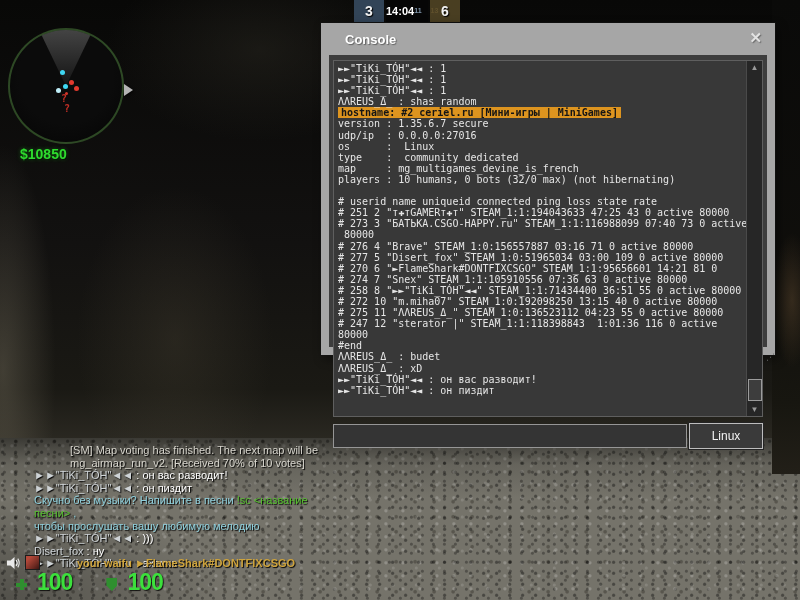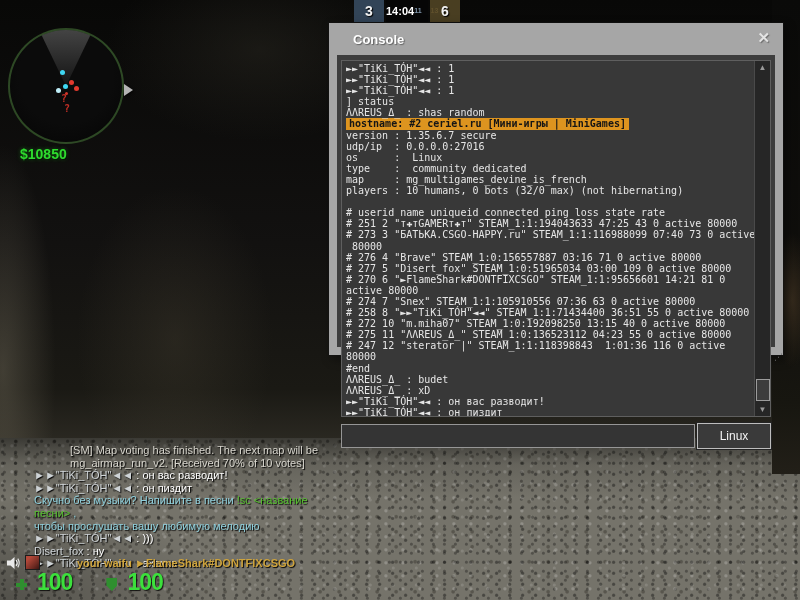--- a/index.html
+++ b/index.html
@@ -67,21 +67,21 @@
     border:1px solid #1c1c1c;}
   .vitals{position:absolute;left:16px;top:569px;display:flex;align-items:center;gap:10px;z-index:4;}
   .vital-num{font-weight:bold;font-size:23px;color:#3ce03c;letter-spacing:-1px;
     text-shadow:1px 1px 1px rgba(0,0,0,.8);}
   .icon-cross{width:11px;height:11px;margin-top:4px;
     background:linear-gradient(#2f8f2f,#2f8f2f) center/100% 4px no-repeat,
                linear-gradient(#2f8f2f,#2f8f2f) center/4px 100% no-repeat;}
   .icon-shield{width:11px;height:13px;margin-top:4px;margin-left:24px;background:#2f8f2f;
     clip-path:polygon(0 0,100% 0,100% 58%,50% 100%,0 58%);}
   
-  .console-win{position:absolute;left:329px;top:23px;width:454px;height:332px;
+  .console-win{position:absolute;left:321px;top:23px;width:454px;height:332px;
     background:#a6a6a6;z-index:10;box-shadow:0 0 0 1px rgba(20,20,20,.55),3px 4px 10px rgba(0,0,0,.45);}
   .console-title{position:absolute;left:24px;top:9px;color:#ffffff;font-weight:bold;font-size:13px;
     text-shadow:1px 1px 1px rgba(90,90,90,.9);}
   .console-close{position:absolute;right:13px;top:6px;color:#e3e3e3;font-weight:bold;font-size:15px;
     text-shadow:1px 1px 1px rgba(90,90,90,.8);cursor:default;}
   .console-body{position:absolute;left:8px;right:8px;top:32px;bottom:8px;background:#3d3d3d;}
   .console-output{position:absolute;left:4px;top:5px;width:430px;height:357px;
     background:#383838;border:1px solid #5f5f5f;overflow:hidden;
     padding:2px 0 0 4px;box-sizing:border-box;}
   .cline{white-space:pre;font-family:"DejaVu Sans Mono","Liberation Mono",monospace;
@@ -169,38 +169,36 @@
 
   <div class="console-win">
     <div class="console-title">Console</div>
     <div class="console-close">✕</div>
     <div class="console-body">
       <div class="console-output">
         <div id="console-lines">
             <div class="cline">►►"TiKi_TÓH"◄◄ : 1</div>
             <div class="cline">►►"TiKi_TÓH"◄◄ : 1</div>
             <div class="cline">►►"TiKi_TÓH"◄◄ : 1</div>
-            <div class="cline">] status</div>
             <div class="cline">ΛΛREUS_Δ_ : shas random</div>
             <div class="cline hl">hostname: #2 ceriel.ru [Мини-игры | MiniGames]</div>
             <div class="cline">version : 1.35.6.7 secure</div>
             <div class="cline">udp/ip  : 0.0.0.0:27016</div>
             <div class="cline">os      :  Linux</div>
             <div class="cline">type    :  community dedicated</div>
             <div class="cline">map     : mg_multigames_devine_is_french</div>
             <div class="cline">players : 10 humans, 0 bots (32/0 max) (not hibernating)</div>
             <div class="cline"> </div>
             <div class="cline"># userid name uniqueid connected ping loss state rate</div>
             <div class="cline"># 251 2 "т✚тGAMERт✚т" STEAM_1:1:194043633 47:25 43 0 active 80000</div>
             <div class="cline"># 273 3 "БАТЬКА.CSGO-HAPPY.ru" STEAM_1:1:116988099 07:40 73 0 active</div>
             <div class="cline"> 80000</div>
             <div class="cline"># 276 4 "Brave" STEAM_1:0:156557887 03:16 71 0 active 80000</div>
             <div class="cline"># 277 5 "Disert_fox" STEAM_1:0:51965034 03:00 109 0 active 80000</div>
             <div class="cline"># 270 6 "►FlameShark#DONTFIXCSGO" STEAM_1:1:95656601 14:21 81 0</div>
-            <div class="cline">active 80000</div>
             <div class="cline"># 274 7 "Snex" STEAM_1:1:105910556 07:36 63 0 active 80000</div>
             <div class="cline"># 258 8 "►►"TiKi_TÓH"◄◄" STEAM_1:1:71434400 36:51 55 0 active 80000</div>
             <div class="cline"># 272 10 "m.miha07" STEAM_1:0:192098250 13:15 40 0 active 80000</div>
             <div class="cline"># 275 11 "ΛΛREUS_Δ_" STEAM_1:0:136523112 04:23 55 0 active 80000</div>
             <div class="cline"># 247 12 "sterator |" STEAM_1:1:118398843  1:01:36 116 0 active</div>
             <div class="cline">80000</div>
             <div class="cline">#end</div>
             <div class="cline">ΛΛREUS_Δ_ : budet</div>
             <div class="cline">ΛΛREUS_Δ_ : xD</div>
             <div class="cline">►►"TiKi_TÓH"◄◄ : он вас разводит!</div>

